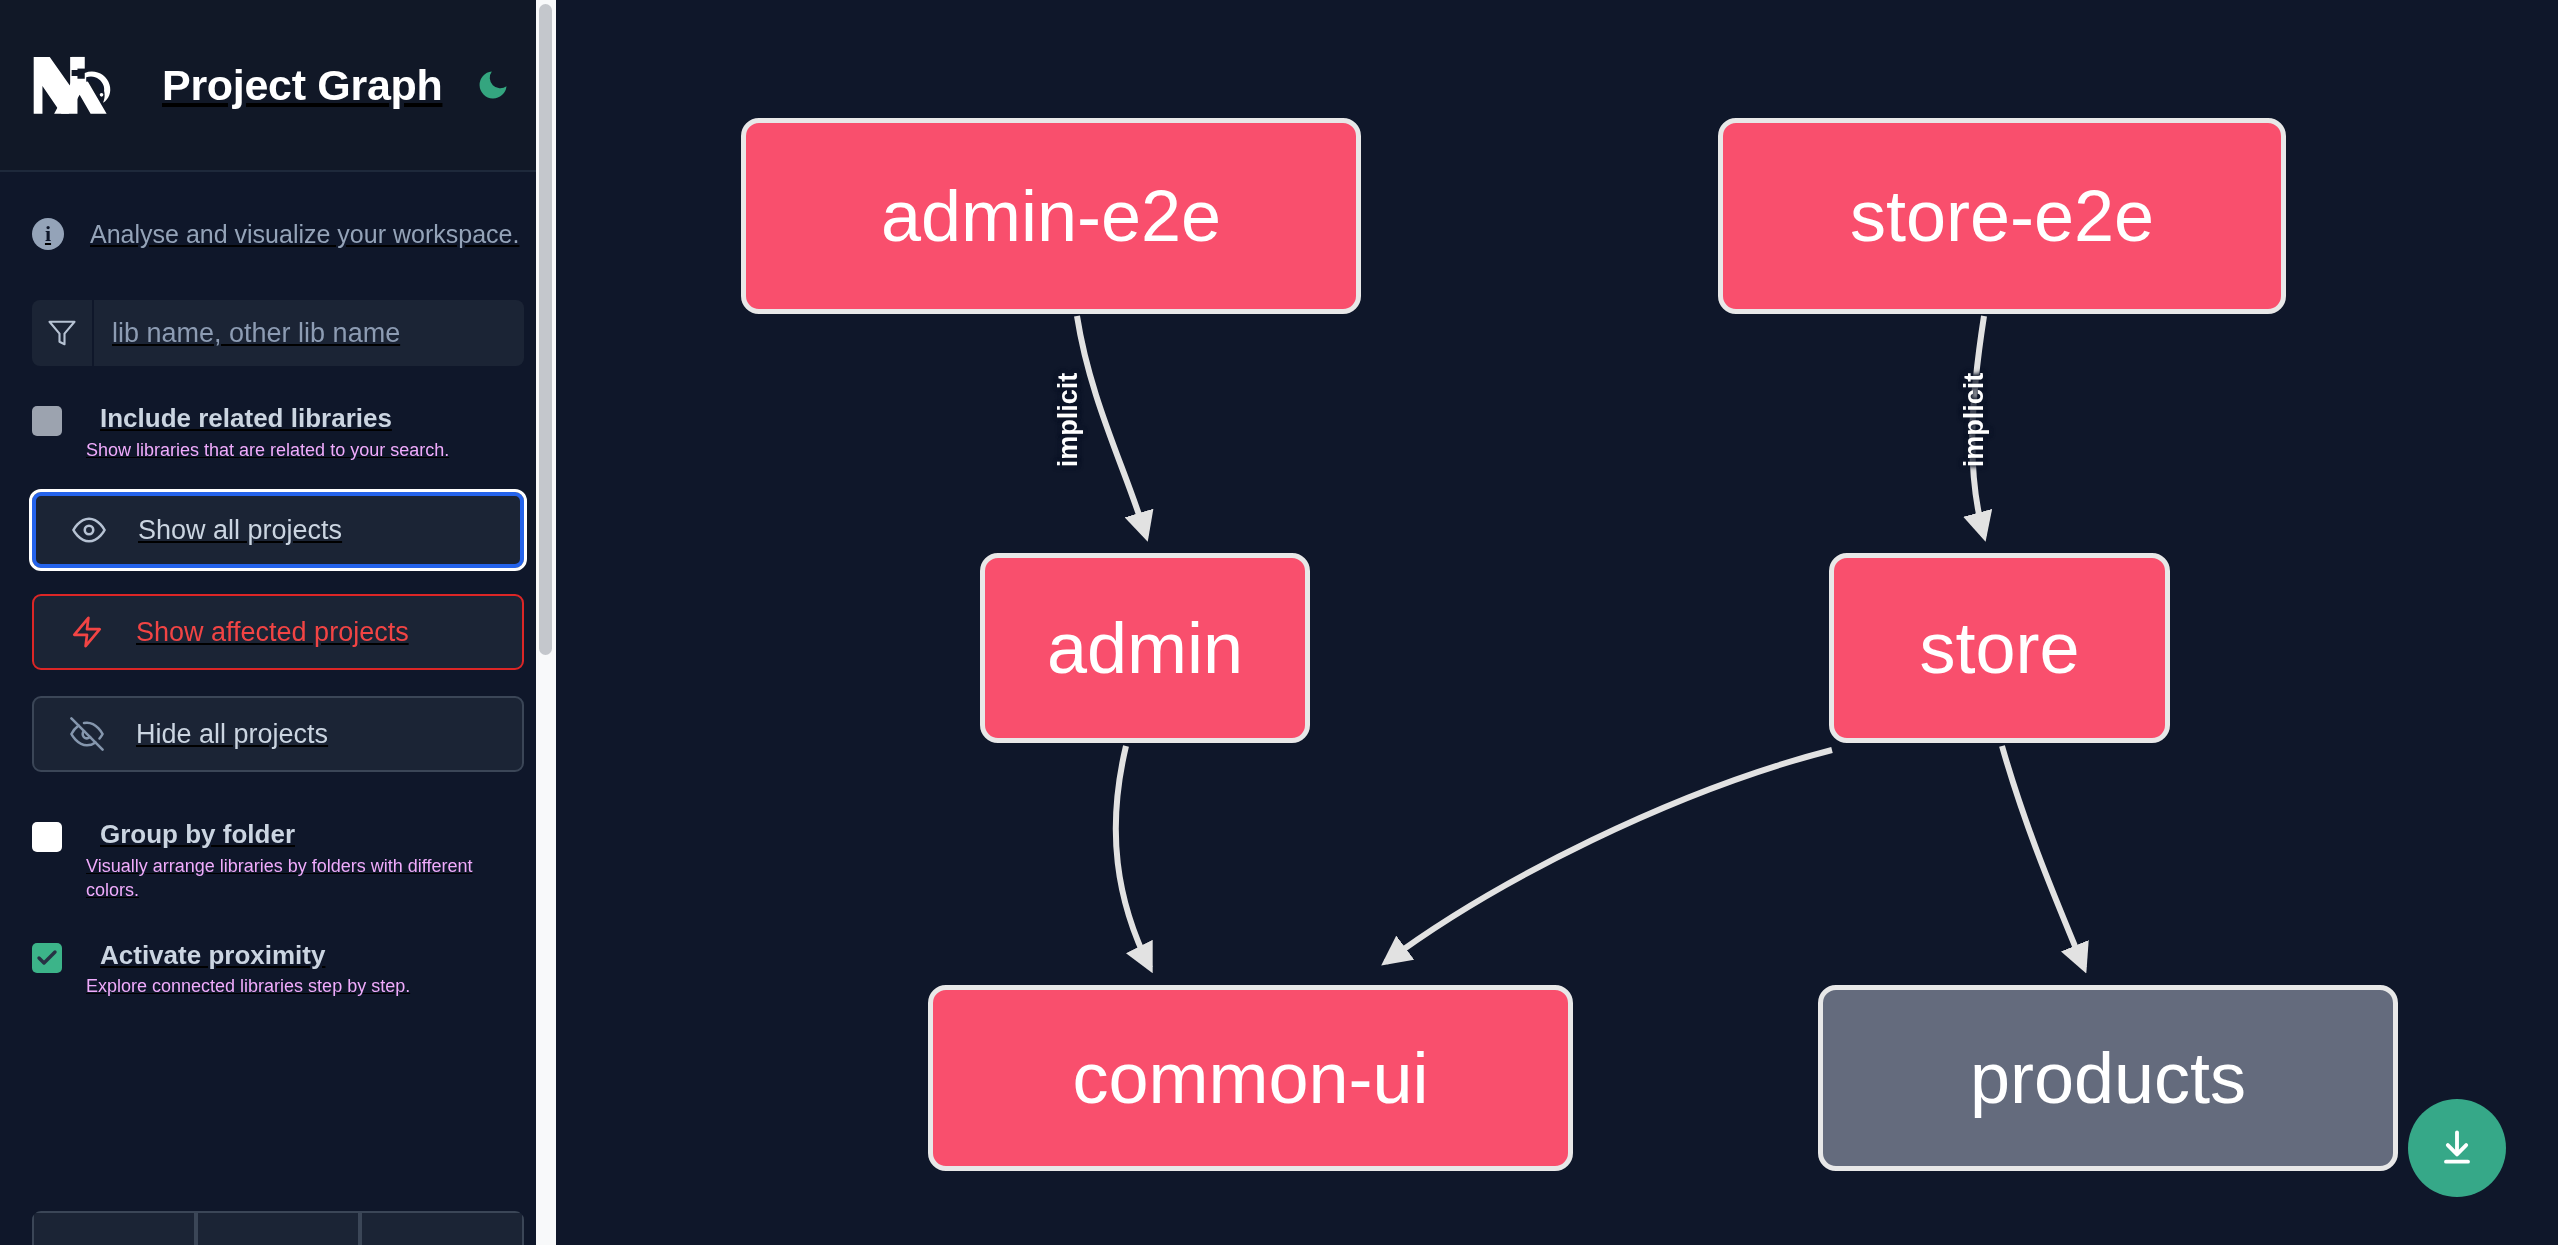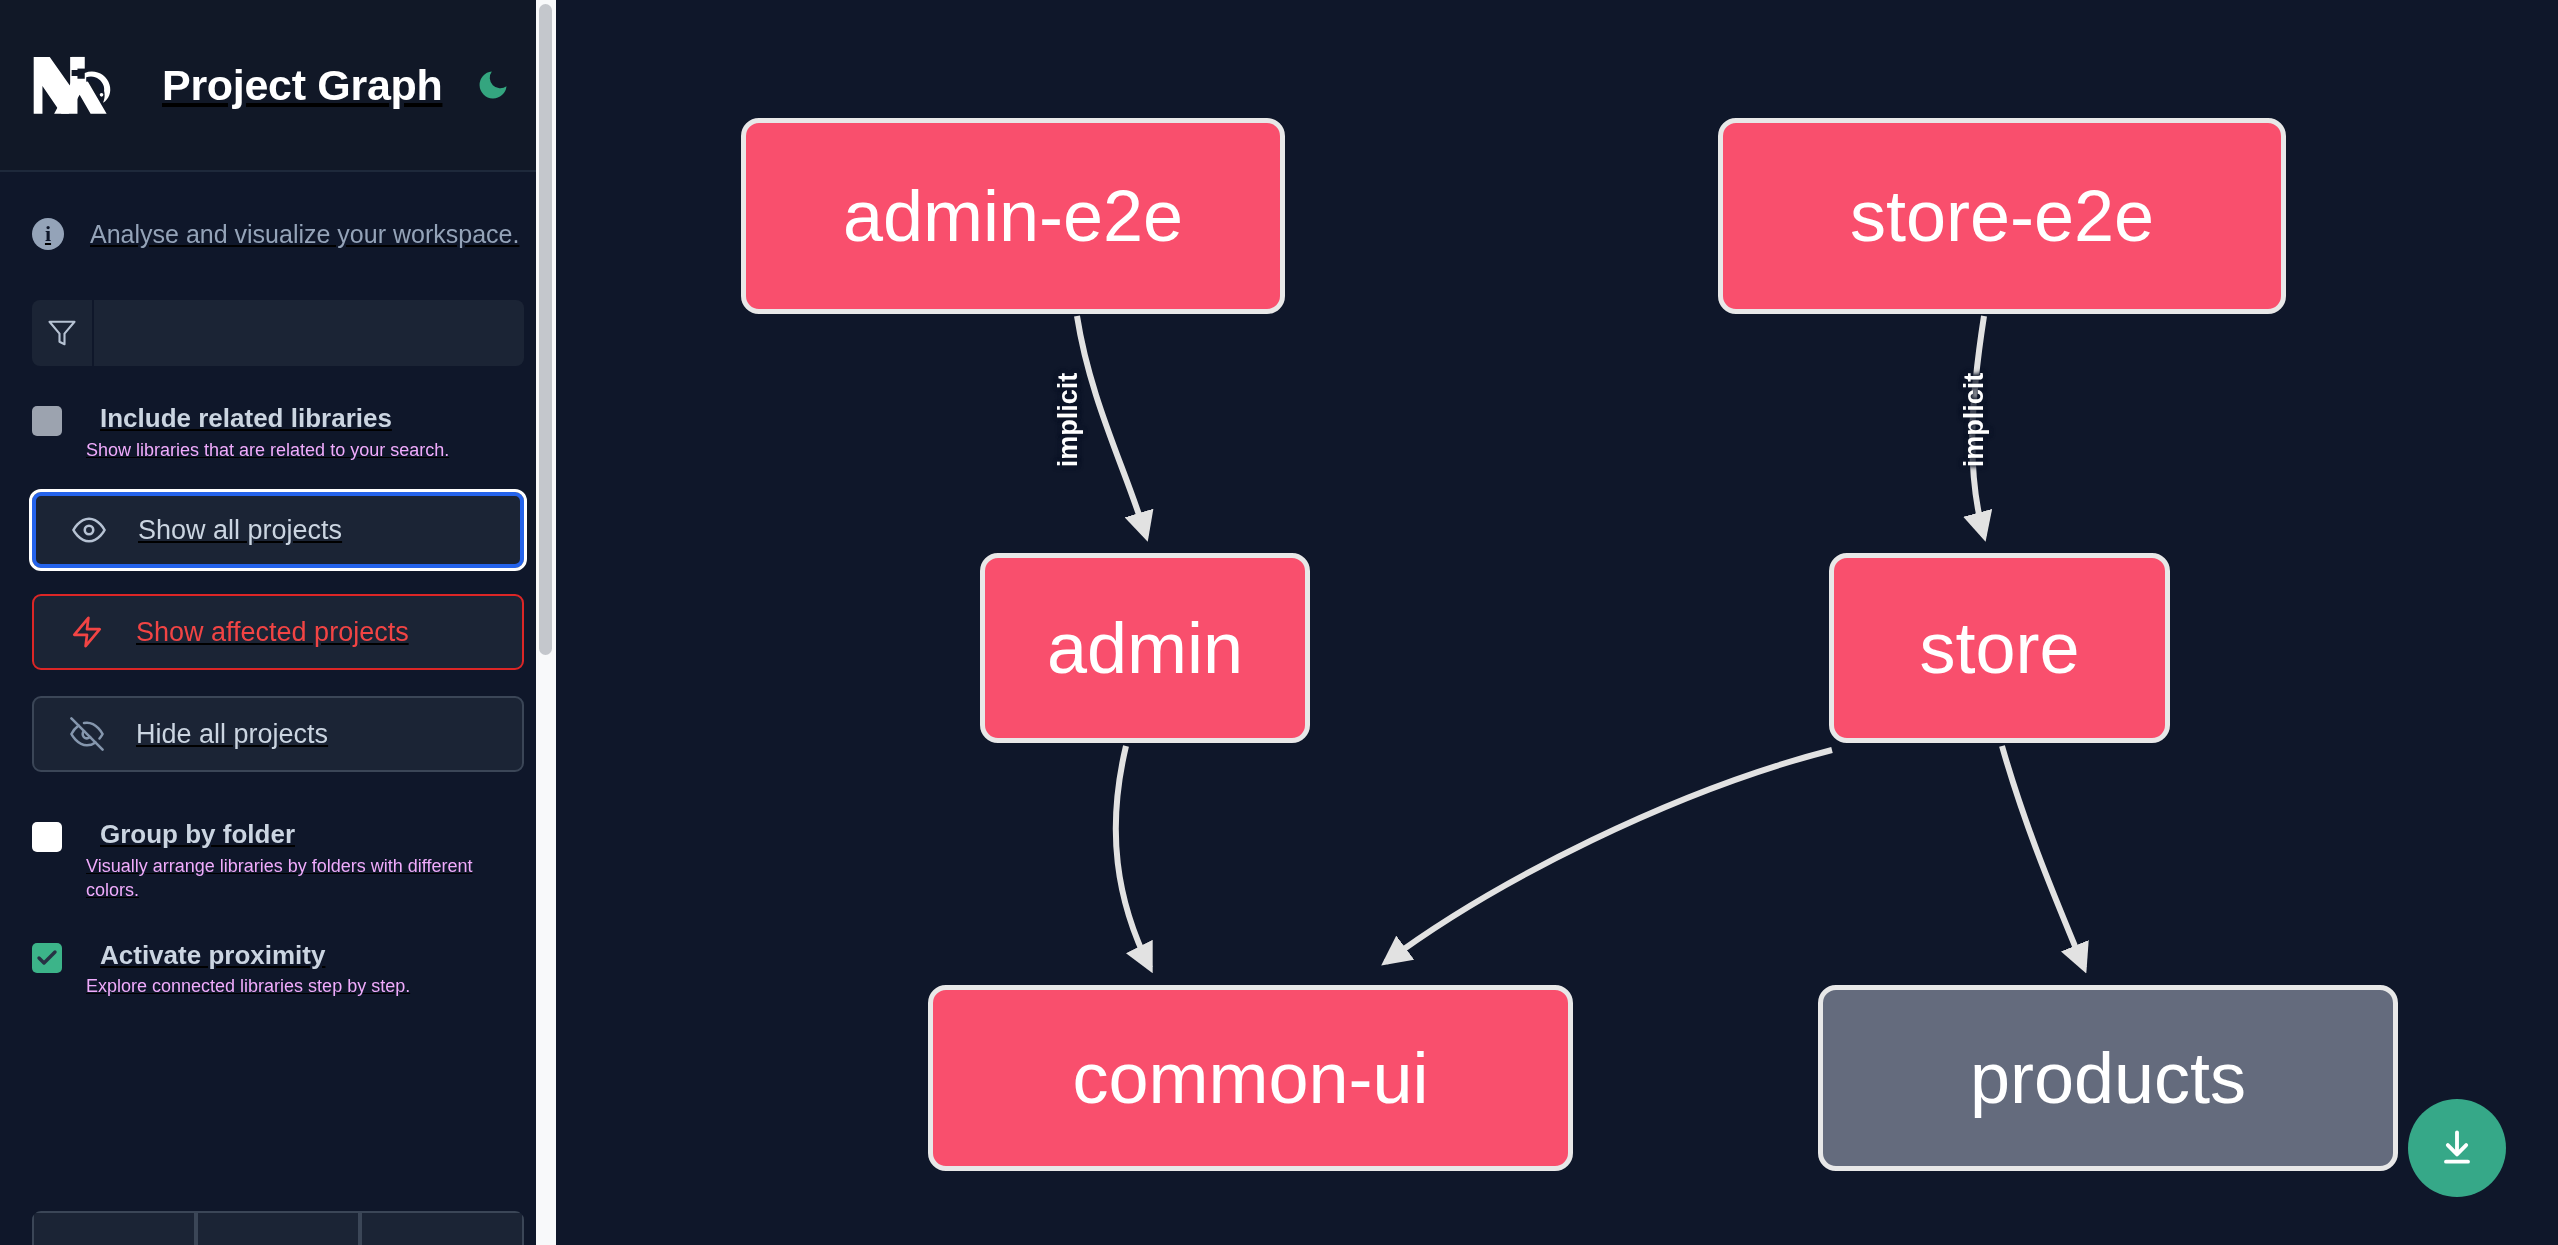--- a/index.html
+++ b/index.html
@@ -218,20 +218,21 @@
         <span class="info-icon">i</span>
         <span class="analyse-text">Analyse and visualize your workspace.</span>
       </div>
 
       <div class="search-wrap">
         <span class="search-icon-box">
           <svg viewBox="0 0 24 24" width="30" height="30" fill="none" stroke="#b6c2d3" stroke-width="1.7" stroke-linecap="round" stroke-linejoin="round">
             <polygon points="22 3 2 3 10 12.46 10 19 14 21 14 12.46 22 3"></polygon>
           </svg>
         </span>
+        <input class="search-input" type="text" placeholder="lib name, other lib name" style="">
       </div>
 
       <div class="check-row">
         <span class="cbox grey"></span>
         <div class="check-texts">
           <div class="check-label">Include related libraries</div>
           <div class="check-desc">Show libraries that are related to your search.</div>
         </div>
       </div>
 
@@ -307,21 +308,21 @@
       </defs>
       <g fill="none" stroke="#e2e2e2" stroke-width="6" marker-end="url(#arw)">
         <path d="M 521 316 C 534 400 570 470 590 536"></path>
         <path d="M 1428 316 C 1415 400 1410 470 1428 536"></path>
         <path d="M 570 746 C 550 830 560 900 594 968"></path>
         <path d="M 1276 750 C 1120 790 940 880 830 962"></path>
         <path d="M 1446 746 C 1470 830 1500 900 1528 968"></path>
       </g>
     </svg>
 
-    <div class="node app" style="left:185px;top:118px;width:544px;height:196px">
+    <div class="node app" style="left:185px;top:118px;width:620px;height:196px">
       <span>admin-e2e</span>
     </div>
     <div class="node app" style="left:1162px;top:118px;width:568px;height:196px">
       <span>store-e2e</span>
     </div>
     <div class="node app" style="left:424px;top:553px;width:330px;height:190px">
       <span>admin</span>
     </div>
     <div class="node app" style="left:1273px;top:553px;width:341px;height:190px">
       <span>store</span>

